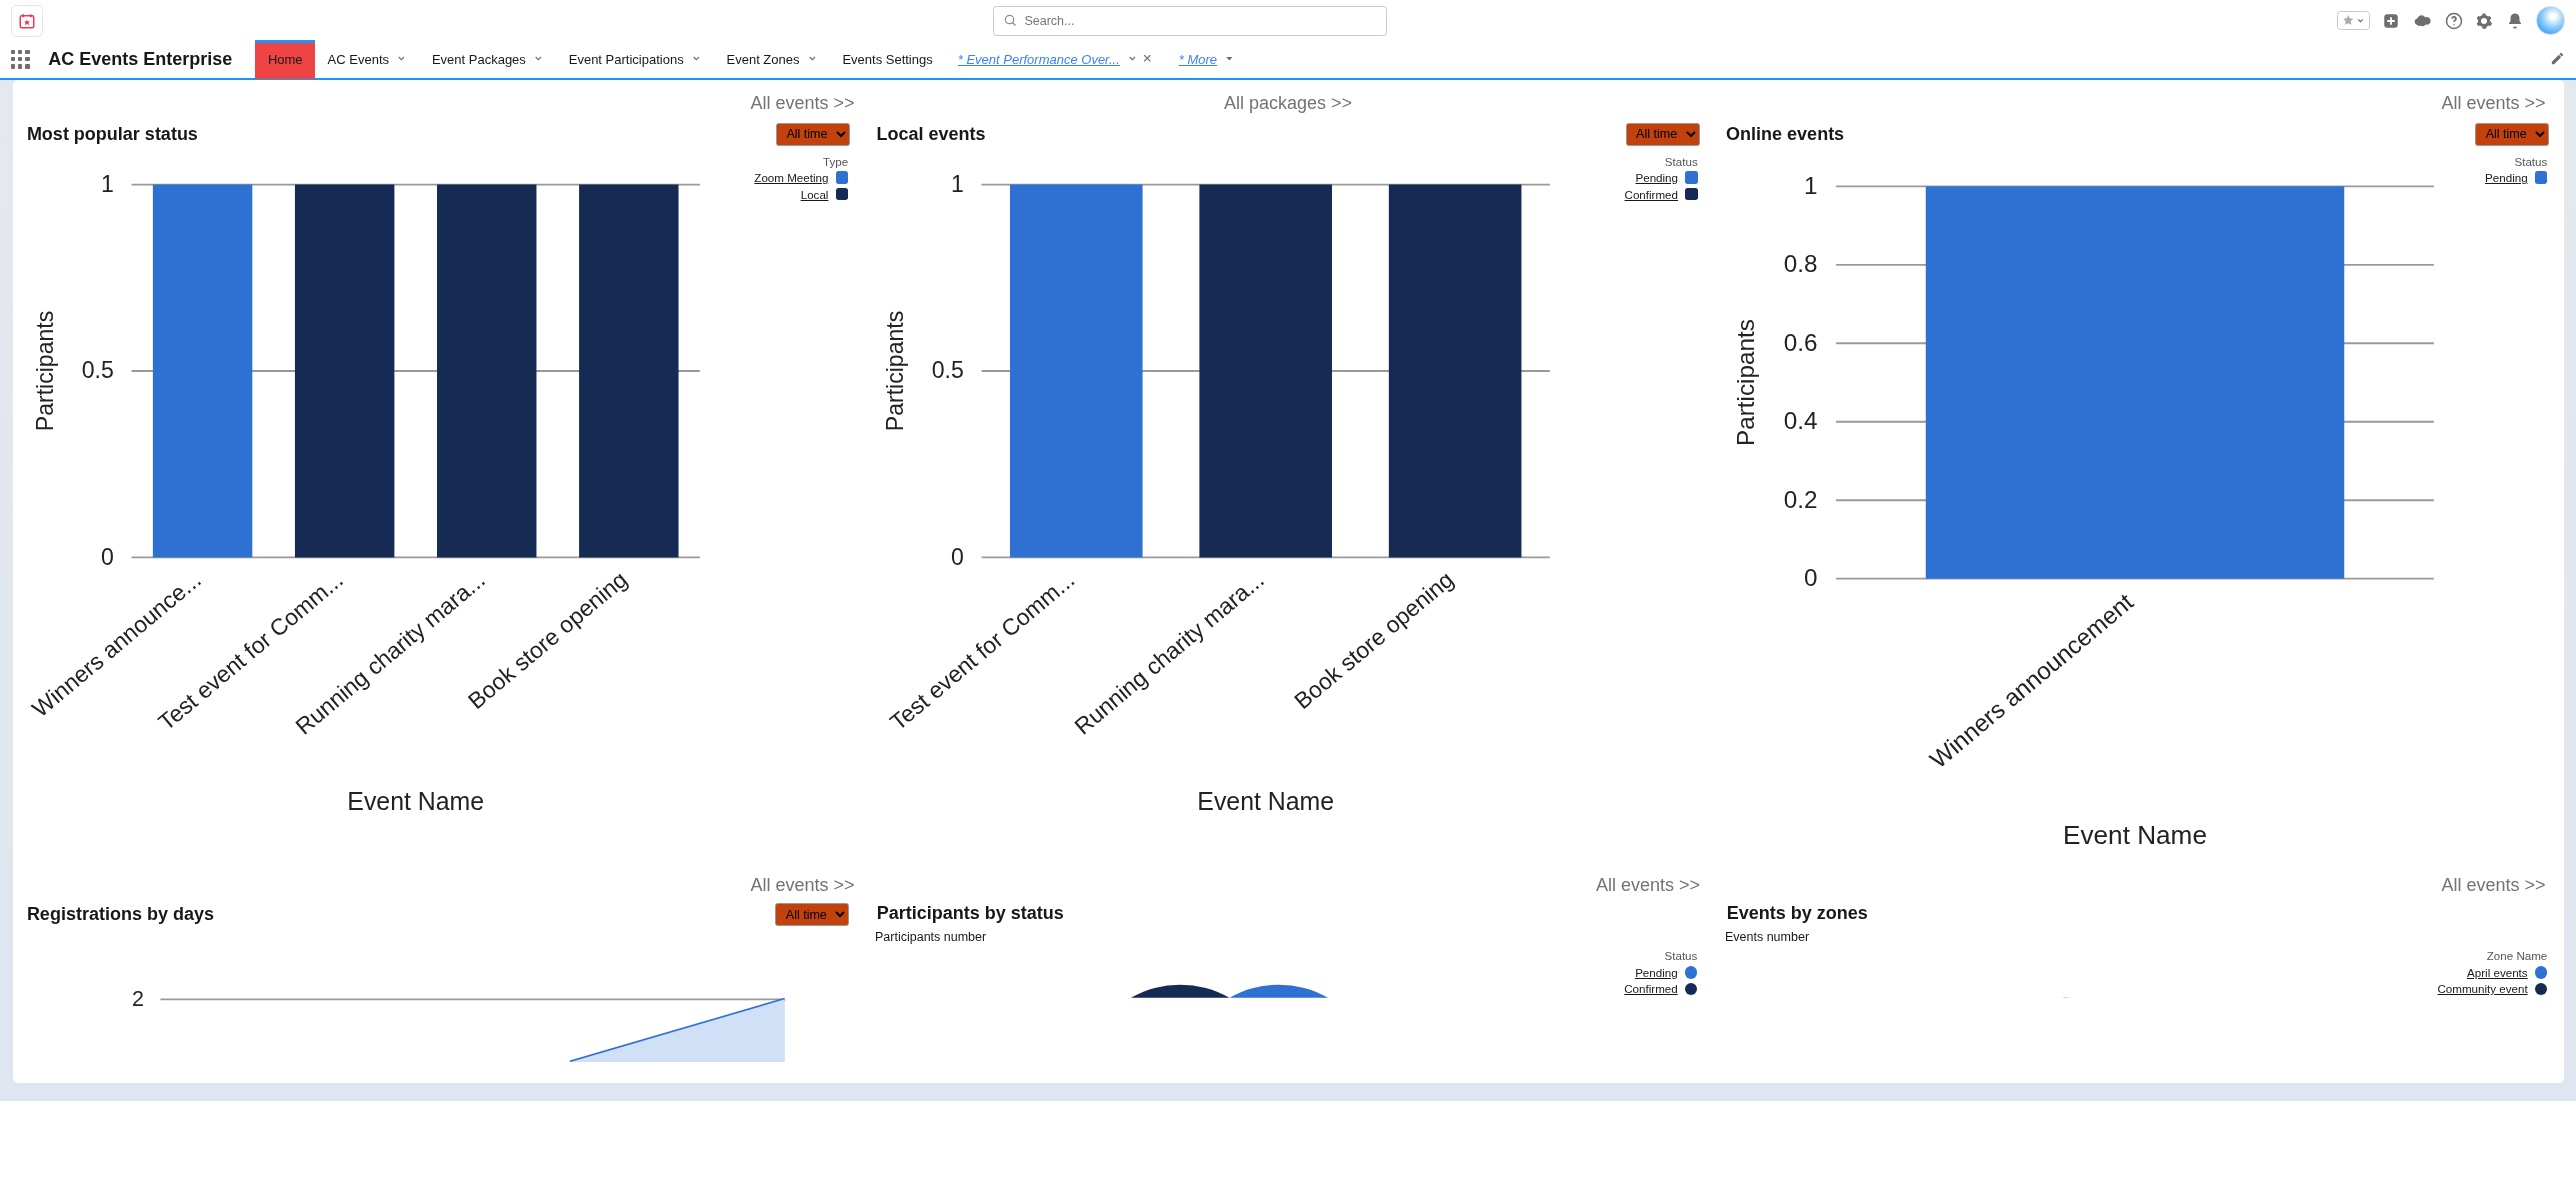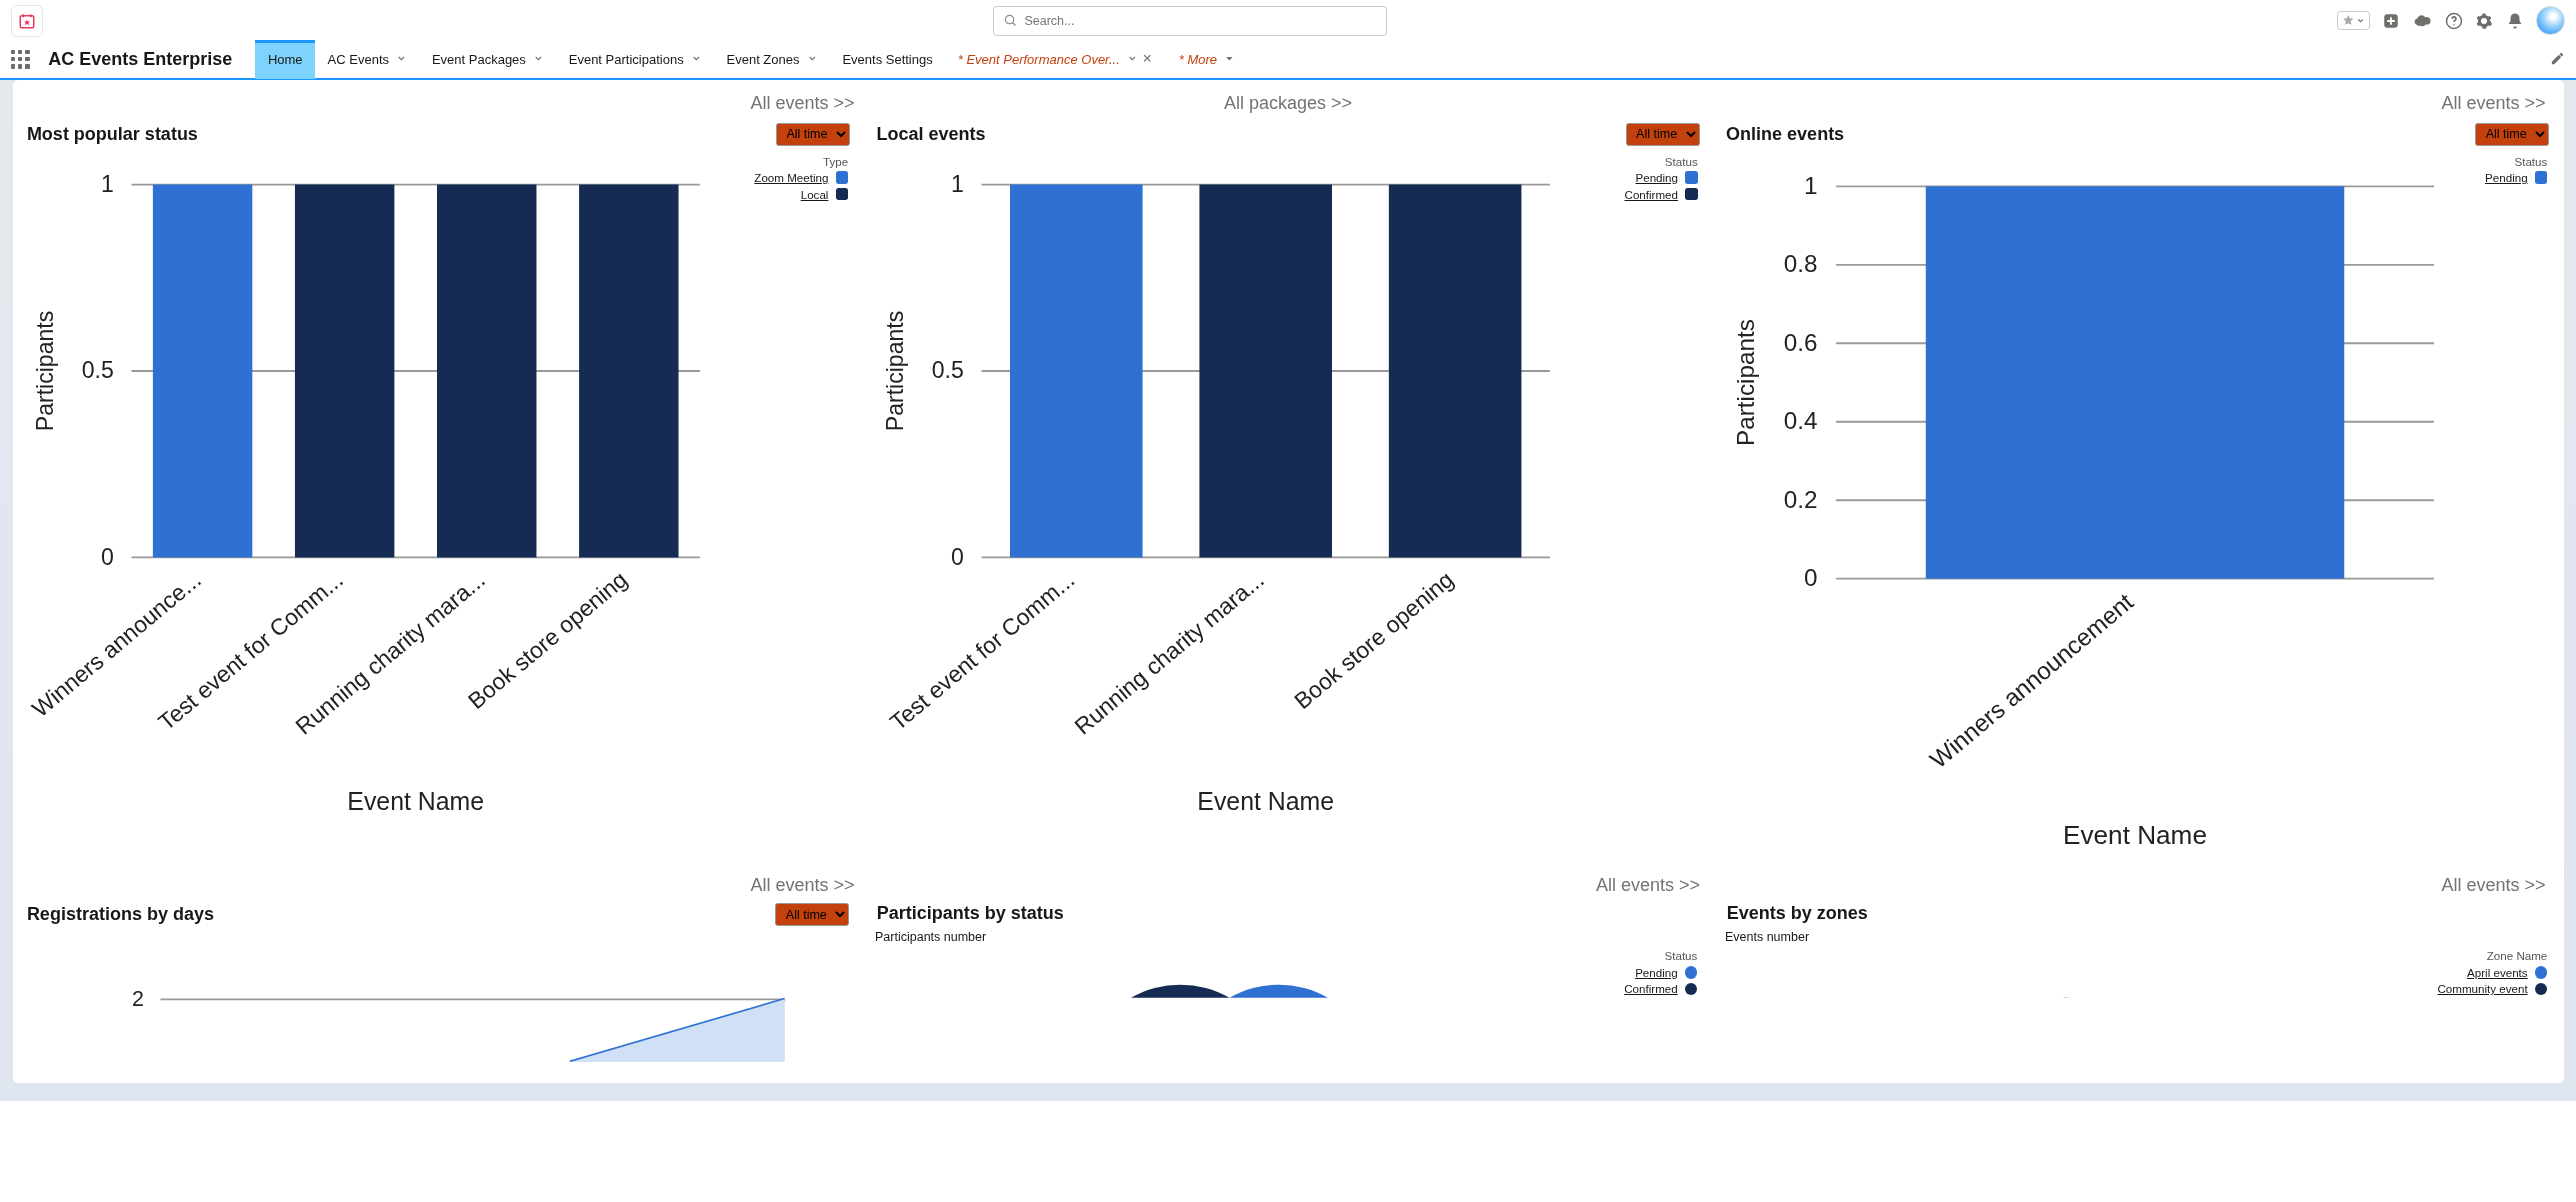--- a/index.html
+++ b/index.html
@@ -16,23 +16,23 @@
   .avatar { width:29px; height:29px; border-radius:50%; background: radial-gradient(circle at 60% 35%, #fff 10%, #9fd4f8 40%, #1b96ff 90%); border:0.9px solid #d8d8d8; }
   .fav-box { border:0.9px solid #c9c9c9; border-radius:3.6px; padding:1.8px 3.6px; display:flex; align-items:center; gap:1.8px; }
 
   
   .context-bar { display:flex; align-items:center; height:39px; padding:0 10.7px; gap:16px; border-bottom:2.7px solid #1b96ff; }
   .waffle { width:19.7px; height:19.7px; display:grid; grid-template-columns:repeat(3,4.5px); grid-template-rows:repeat(3,4.5px); gap:2.7px; }
   .waffle span { background:#706e6b; border-radius:0.9px; }
   .app-name { font-size:18px; font-weight:600; margin-left:1.8px; }
   .nav-tabs { display:flex; align-items:center; gap:0; margin-left:7.2px; }
   .nav-tab { display:flex; align-items:center; gap:7.2px; padding:0 12.5px; height:39px; font-size:13px; cursor:pointer; position:relative; }
-  .nav-tab.active { background:#7dd3fc; }
+  .nav-tab.active { background:#ef4444; }
   .nav-tab.active::before { content:""; position:absolute; top:0; left:0; right:0; height:2.7px; background:#1b96ff; }
-  .nav-tab.italic { font-style: italic; color:#c2410c; }
+  .nav-tab.italic { font-style: italic; color:#3b82f6;text-decoration:underline; }
   .nav-tab .chev { color:#706e6b; }
   .nav-tab .close { margin-left:-3.6px; color:#706e6b; }
   .nav-spacer { flex:1; }
   .edit-pencil { color:#706e6b; cursor:pointer; }
 
   
   .page-scroll { background: linear-gradient(180deg,#e4e8ef,#dfe6ef); padding:0 12.5px 18px; }
   .page-card { background:#fff; border-radius:5.4px; padding:5.4px 7.2px 18px; min-height:573px; position:relative; }
   .top-links { display:grid; grid-template-columns:1fr 1fr 1fr; }
   .link-right { text-align:right; color:#1b96ff; font-size:18px; padding:7.2px 10.7px 3.6px; }

